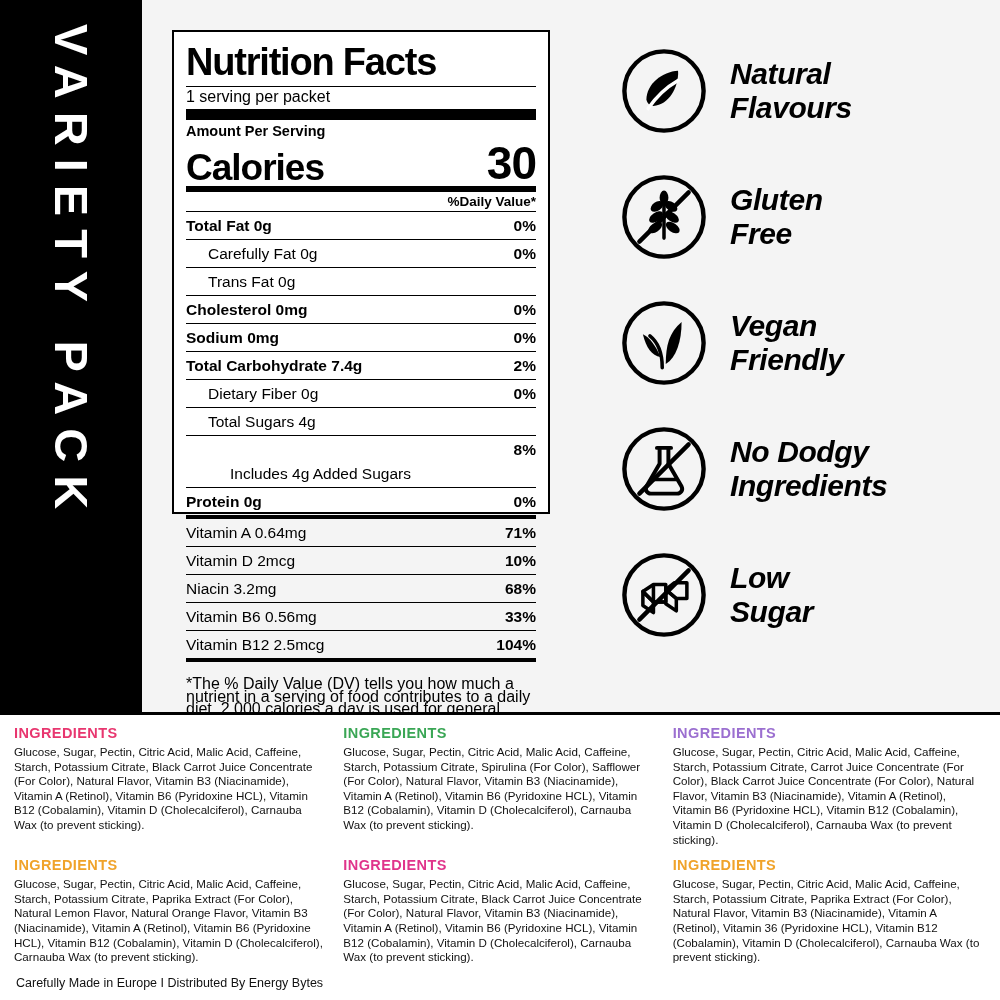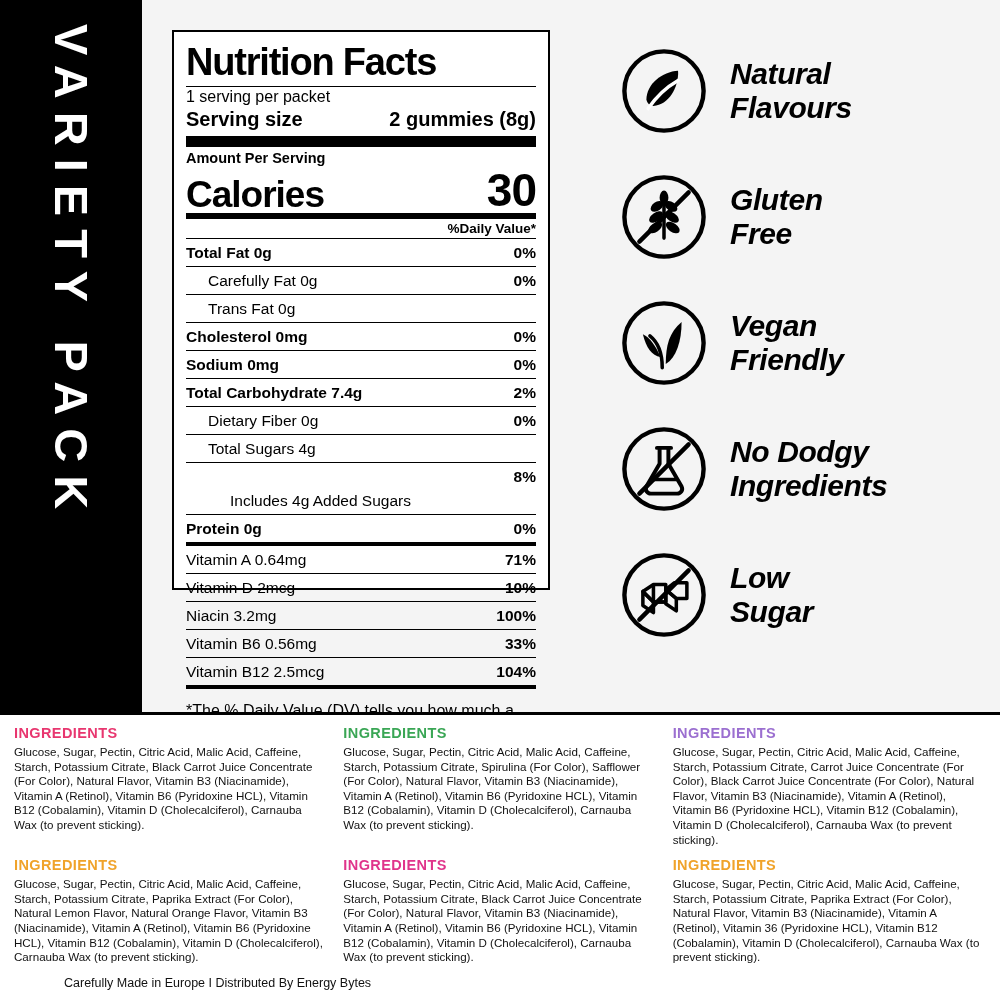--- a/index.html
+++ b/index.html
@@ -50,21 +50,21 @@
     box-sizing: border-box;
     white-space: nowrap;
   }
 
   
   .nf-panel {
     position: absolute;
     left: 172px;
     top: 30px;
     width: 378px;
-    height: 560px;
+    height: 484px;
     background: #fff;
     border: 2px solid #000;
     box-sizing: border-box;
     padding: 6px 12px 8px 12px;
   }
   .nf-title {
     font-size: 38px;
     font-weight: bold;
     letter-spacing: -1.2px;
     line-height: 44px;
@@ -186,40 +186,35 @@
     line-height: 14.6px;
     color: #111;
   }
   .ing-cell { margin-bottom: 6px; }
   .footer-note {
     position: absolute;
     left: 16px;
     bottom: 10px;
     font-size: 12.5px;
     color: #111;
-    margin-left: 48px;
   }
 </style>
 </head>
 <body>
 
 <div class="top">
 
   <div class="side-bar">
     <div class="side-bar-text">VARIETY PACK</div>
   </div>
 
   <div class="nf-panel">
     <div class="nf-title">Nutrition Facts</div>
     <div class="rule-thin"></div>
     <div class="nf-servings">1 serving per packet</div>
-    <div class="nf-serving-size">
-      <span>Serving size</span>
-      <span>2 gummies (8g)</span>
-    </div>
     <div class="rule-thick"></div>
     <div class="nf-amount">Amount Per Serving</div>
     <div class="nf-cal-row">
       <span class="nf-cal-label">Calories</span>
       <span class="nf-cal-value">30</span>
     </div>
     <div class="rule-med"></div>
     <div class="nf-dv-header">%Daily Value*</div>
     <div class="rule-thin"></div>
 
@@ -283,21 +278,21 @@
           <span style="font-weight: bold;">71%</span>
         </div>
         <div class="rule-thin"></div>
         <div class="nf-row">
           <span>Vitamin D 2mcg</span>
           <span style="font-weight: bold;">10%</span>
         </div>
         <div class="rule-thin"></div>
         <div class="nf-row">
           <span>Niacin 3.2mg</span>
-          <span style="font-weight: bold;">100%</span>
+          <span style="font-weight: bold;">68%</span>
         </div>
         <div class="rule-thin"></div>
         <div class="nf-row">
           <span>Vitamin B6 0.56mg</span>
           <span style="font-weight: bold;">33%</span>
         </div>
         <div class="rule-thin"></div>
         <div class="nf-row">
           <span>Vitamin B12 2.5mcg</span>
           <span style="font-weight: bold;">104%</span>

